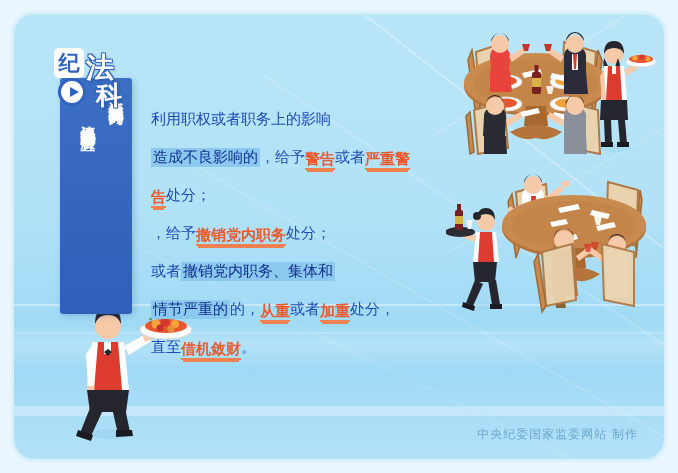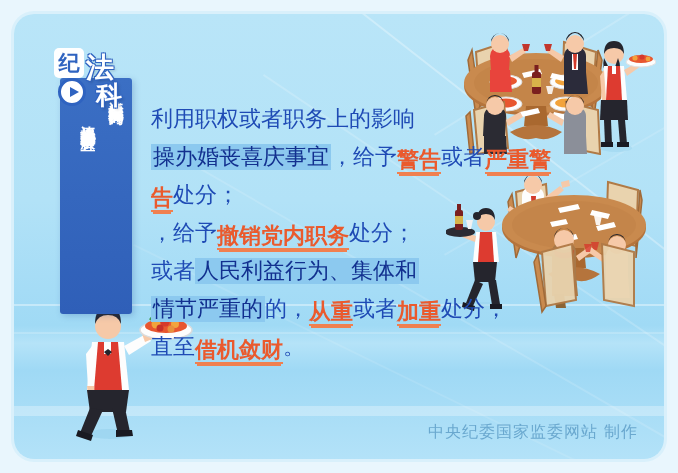--- a/index.html
+++ b/index.html
@@ -84,21 +84,21 @@
   }
   .vcol.right{right:8px;}
   .vcol.left{right:36px;top:36px;}
 
   
   .textblock{
     position:absolute;left:137px;top:86px;width:330px;
     z-index:25;
   }
   .line{
-    font-size:22px;
+    font-size:15px;
     line-height:1;
     height:38px;
     white-space:nowrap;
     color:#1f4bb5;
     font-family:"DejaVu Sans","Liberation Sans",sans-serif;
     font-weight:500;
     display:flex;
     align-items:center;
   }
   .line span{display:inline-block;}
@@ -118,21 +118,21 @@
     padding-bottom:1px;
     margin-top:8px;
   }
 
   
   .ill{position:absolute;}
 
   
   .credit{
     position:absolute;right:26px;bottom:16px;
-    color:#6aa8cf;font-size:16px;letter-spacing:1px;
+    color:#6aa8cf;font-size:12px;letter-spacing:1px;
     font-family:"DejaVu Sans","Liberation Sans",sans-serif;
     z-index:40;
     text-align:right;
   }
 </style>
 </head>
 <body>
 
 <div id="stage">
 
@@ -161,38 +161,38 @@
     <div class="banner">
       <div class="vcol right">违反廉洁纪律的行为：</div>
       <div class="vcol left">违规操办婚丧喜庆事宜</div>
     </div>
 
     <div class="textblock" id="textblock">
         <div class="line">
           <span class="seg-plain">利用职权或者职务上的影响</span>
         </div>
         <div class="line">
-          <span class="seg-bluehl">操办婚丧喜庆事宜</span>
+          <span class="seg-bluehl">造成不良影响的</span>
           <span class="seg-plain">，给予</span>
           <span class="seg-red">警告</span>
           <span class="seg-plain">或者</span>
           <span class="seg-red">严重警</span>
         </div>
         <div class="line">
           <span class="seg-red">告</span>
           <span class="seg-plain">处分；</span>
         </div>
         <div class="line">
           <span class="seg-plain">，给予</span>
           <span class="seg-red">撤销党内职务</span>
           <span class="seg-plain">处分；</span>
         </div>
         <div class="line">
           <span class="seg-plain">或者</span>
-          <span class="seg-bluehl">人民利益行为、集体和</span>
+          <span class="seg-bluehl">撤销党内职务、集体和</span>
         </div>
         <div class="line">
           <span class="seg-bluehl">情节严重的</span>
           <span class="seg-plain">的，</span>
           <span class="seg-red">从重</span>
           <span class="seg-plain">或者</span>
           <span class="seg-red">加重</span>
           <span class="seg-plain">处分，</span>
         </div>
         <div class="line">

